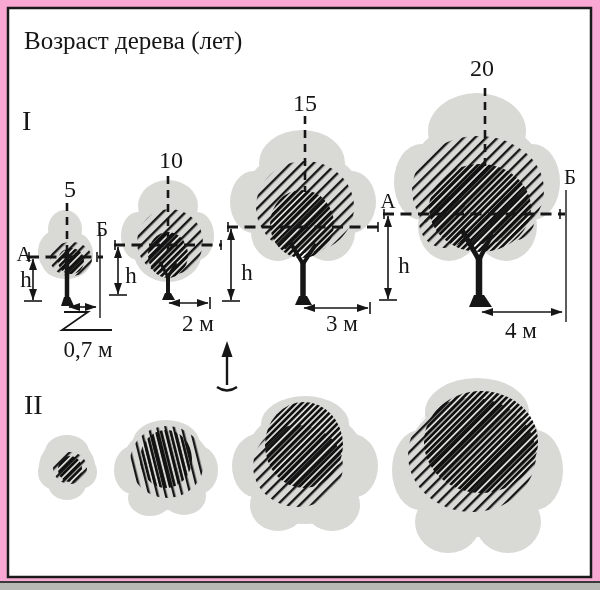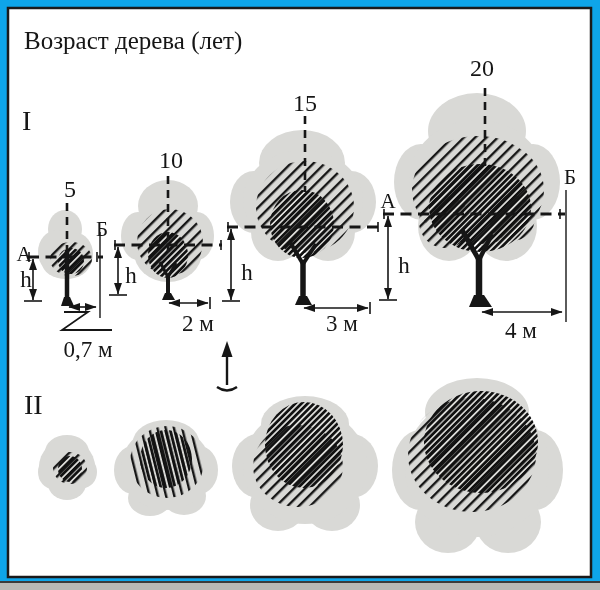--- a/index.html
+++ b/index.html
@@ -1,17 +1,17 @@
 <!DOCTYPE html>
 <html><head>
 <meta charset="utf-8">
 <style>
   html,body{margin:0;padding:0;background:#fff;}
   #figure{
-    position:relative;width:600px;height:590px;background:#0ea5e9;
+    position:relative;width:600px;height:590px;background:#f9a8d4;
     font-family:"Liberation Serif","DejaVu Serif",serif;
   }
   svg text{fill:#161616;}
   .title-text{font-size:25px;}
   .row-label{font-size:28px;}
   .age-label{font-size:24px;text-anchor:middle;}
   .point-label{font-size:21px;text-anchor:middle;}
   .h-label{font-size:23px;text-anchor:middle;}
   .dim-label{font-size:23px;text-anchor:middle;}
   .ink{stroke:#161616;}

